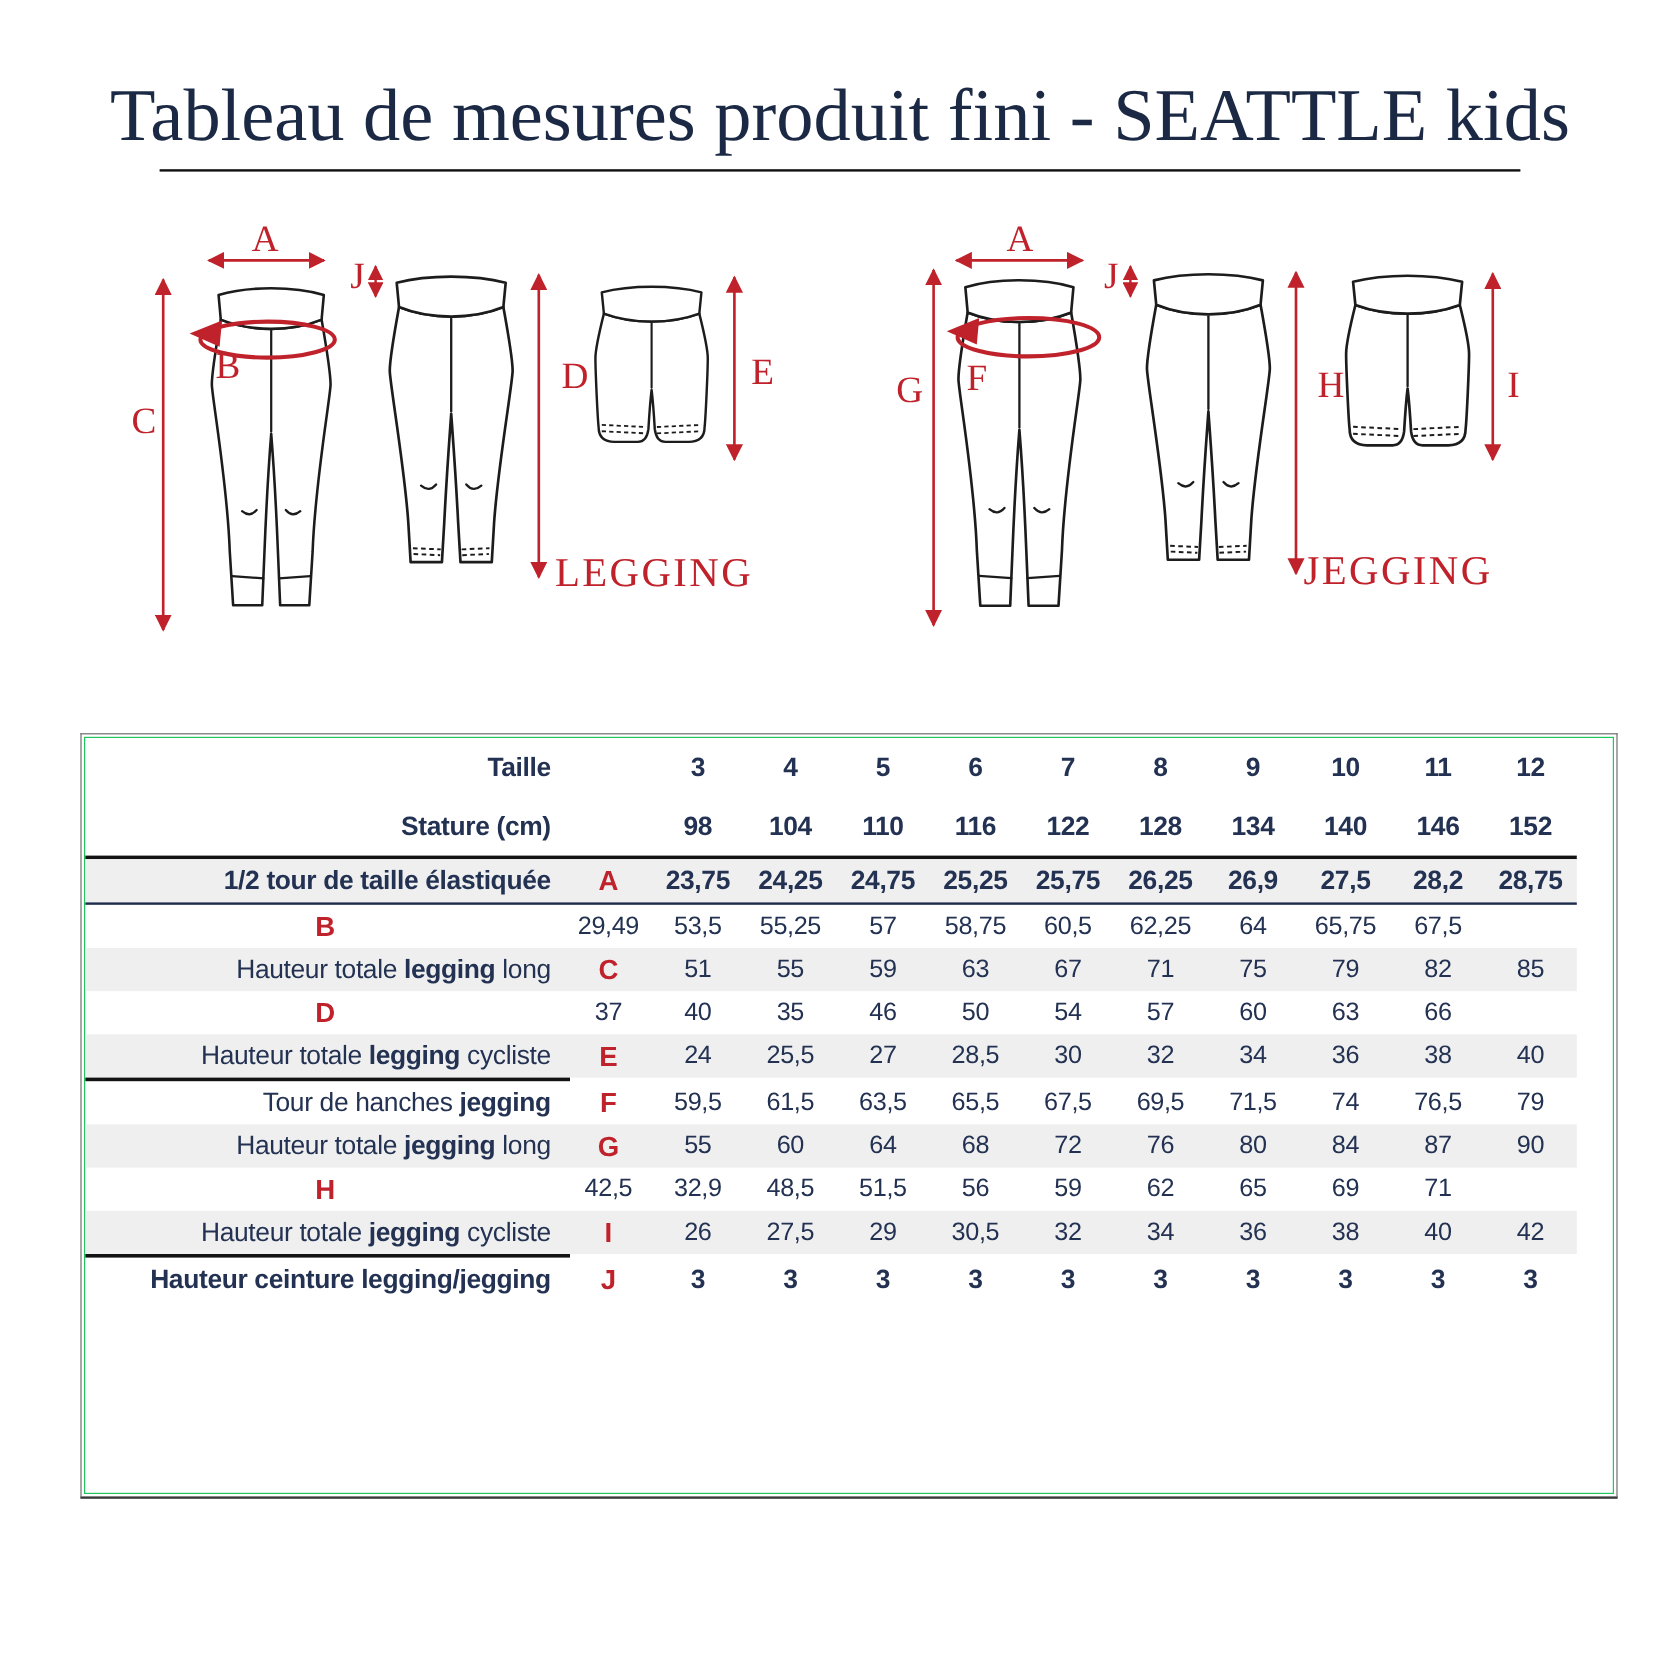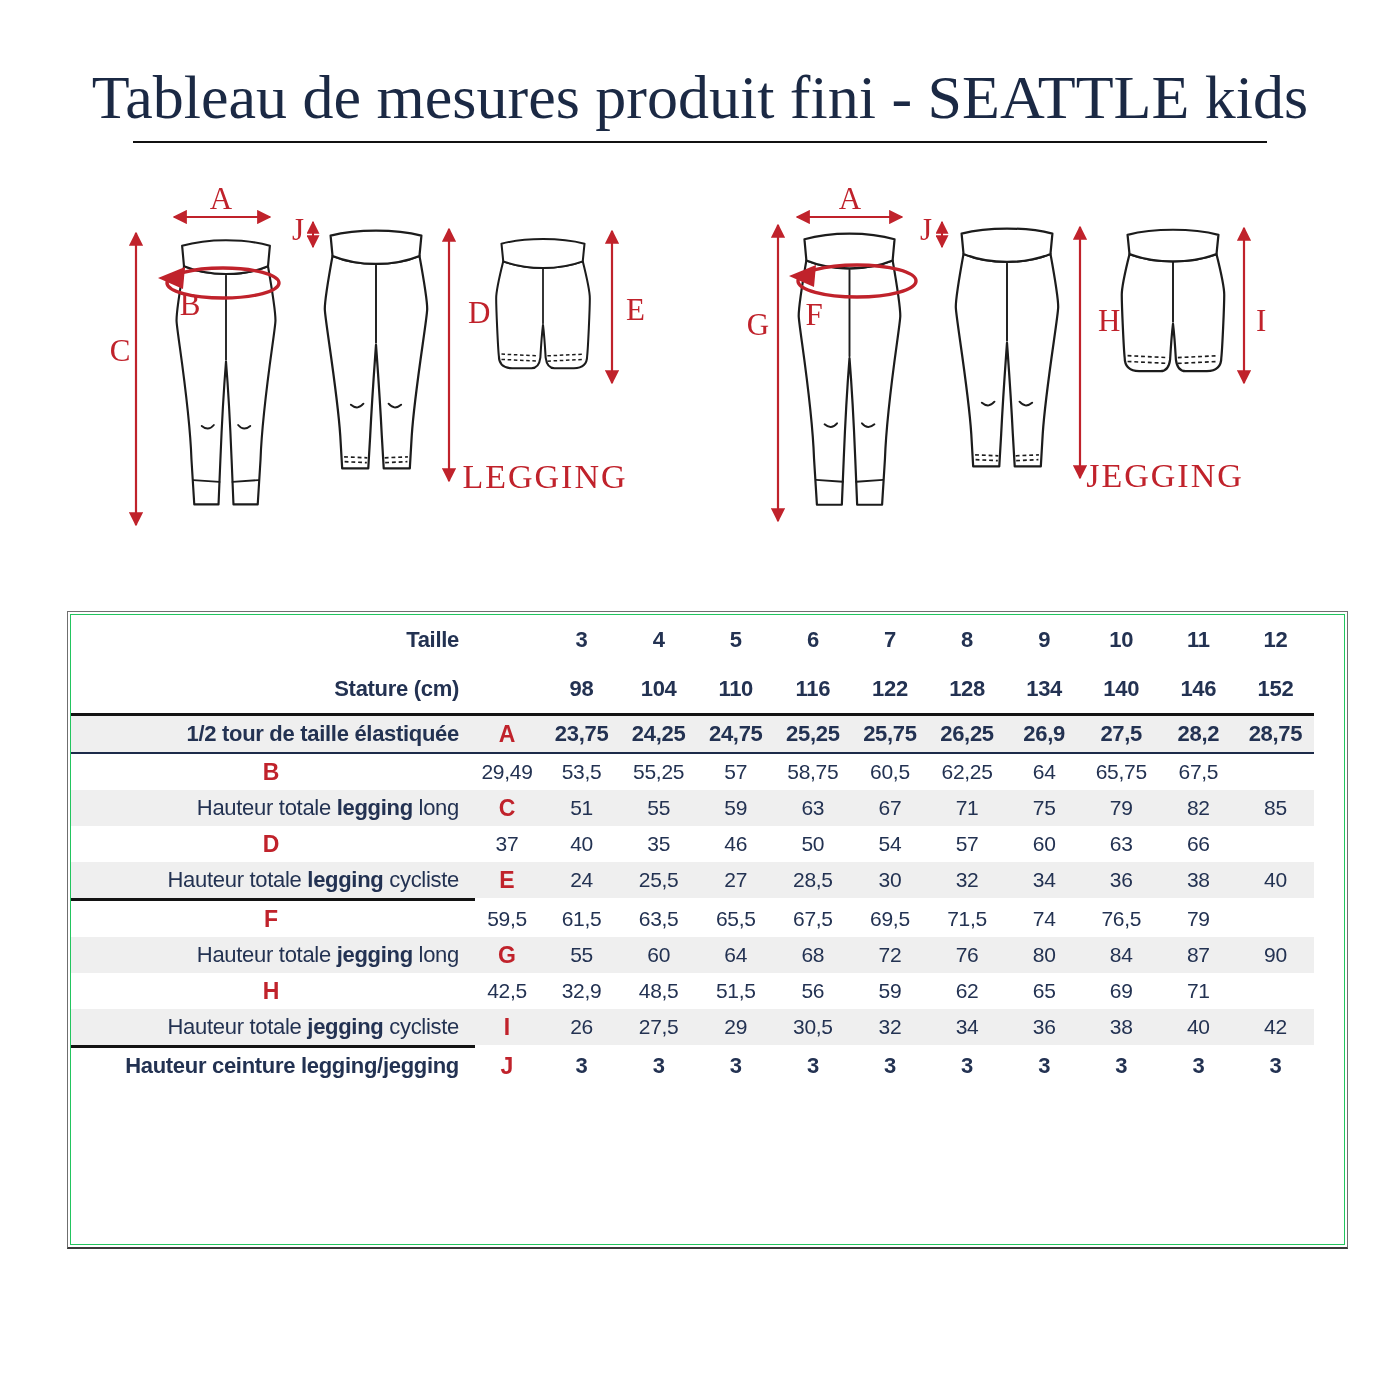--- a/index.html
+++ b/index.html
@@ -219,20 +219,21 @@
           <div class="val">28,5</div>
           <div class="val">30</div>
           <div class="val">32</div>
           <div class="val">34</div>
           <div class="val">36</div>
           <div class="val">38</div>
           <div class="val">40</div>
         </div>
         <div class="sep-label"></div>
         <div class="trow">
+          <div class="lab"><span>Tour de hanches </span><span class="lb">jegging</span></div>
           <div class="letter">F</div>
           <div class="val">59,5</div>
           <div class="val">61,5</div>
           <div class="val">63,5</div>
           <div class="val">65,5</div>
           <div class="val">67,5</div>
           <div class="val">69,5</div>
           <div class="val">71,5</div>
           <div class="val">74</div>
           <div class="val">76,5</div>

